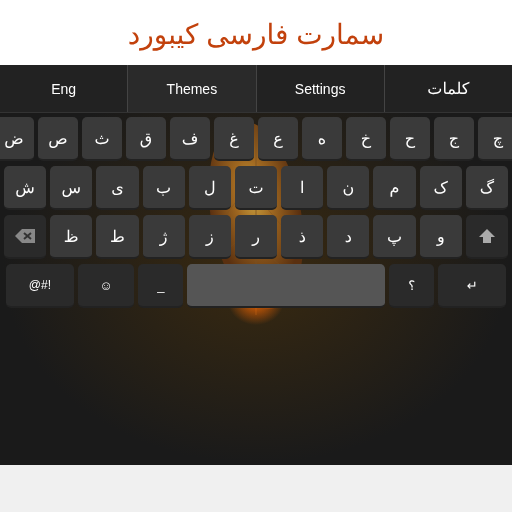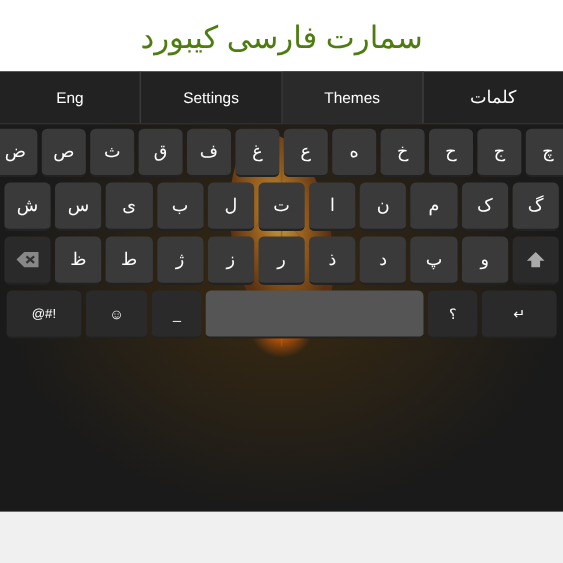--- a/index.html
+++ b/index.html
@@ -11,21 +11,21 @@
       overflow: hidden;
     }
 
     .app-title {
       text-align: center;
       font-size: 28px;
       padding: 18px 0 14px;
       background: #fff;
       direction: rtl;
       font-weight: normal;
-      color: #4d7c0f;
+      color: #c2410c;
     }
 
     .keyboard-container {
       background: #1a1a1a;
       width: 512px;
       height: 400px;
       position: relative;
       overflow: hidden;
     }
 
@@ -158,22 +158,22 @@
       <line x1="60" y1="80" x2="85" y2="110" stroke="#7a5020" stroke-width="1" opacity="0.4"></line>
       <line x1="60" y1="110" x2="25" y2="140" stroke="#7a5020" stroke-width="1" opacity="0.4"></line>
       <line x1="60" y1="130" x2="90" y2="155" stroke="#7a5020" stroke-width="1" opacity="0.4"></line>
 
       <ellipse cx="60" cy="180" rx="35" ry="30" fill="url(#glowGrad)"></ellipse>
     </svg>
   </div>
 
   <div class="toolbar">
     <div class="toolbar-btn">Eng</div>
+    <div class="toolbar-btn active">Themes</div>
     <div class="toolbar-btn">Settings</div>
-    <div class="toolbar-btn active">Themes</div>
     <div class="toolbar-btn" style="font-size:16px; font-family: Liberation Sans, sans-serif;">کلمات</div>
   </div>
 
   <div class="key-rows">
 
     <div class="key-row">
       <div class="key">چ</div>
       <div class="key">ج</div>
       <div class="key">ح</div>
       <div class="key">خ</div>

